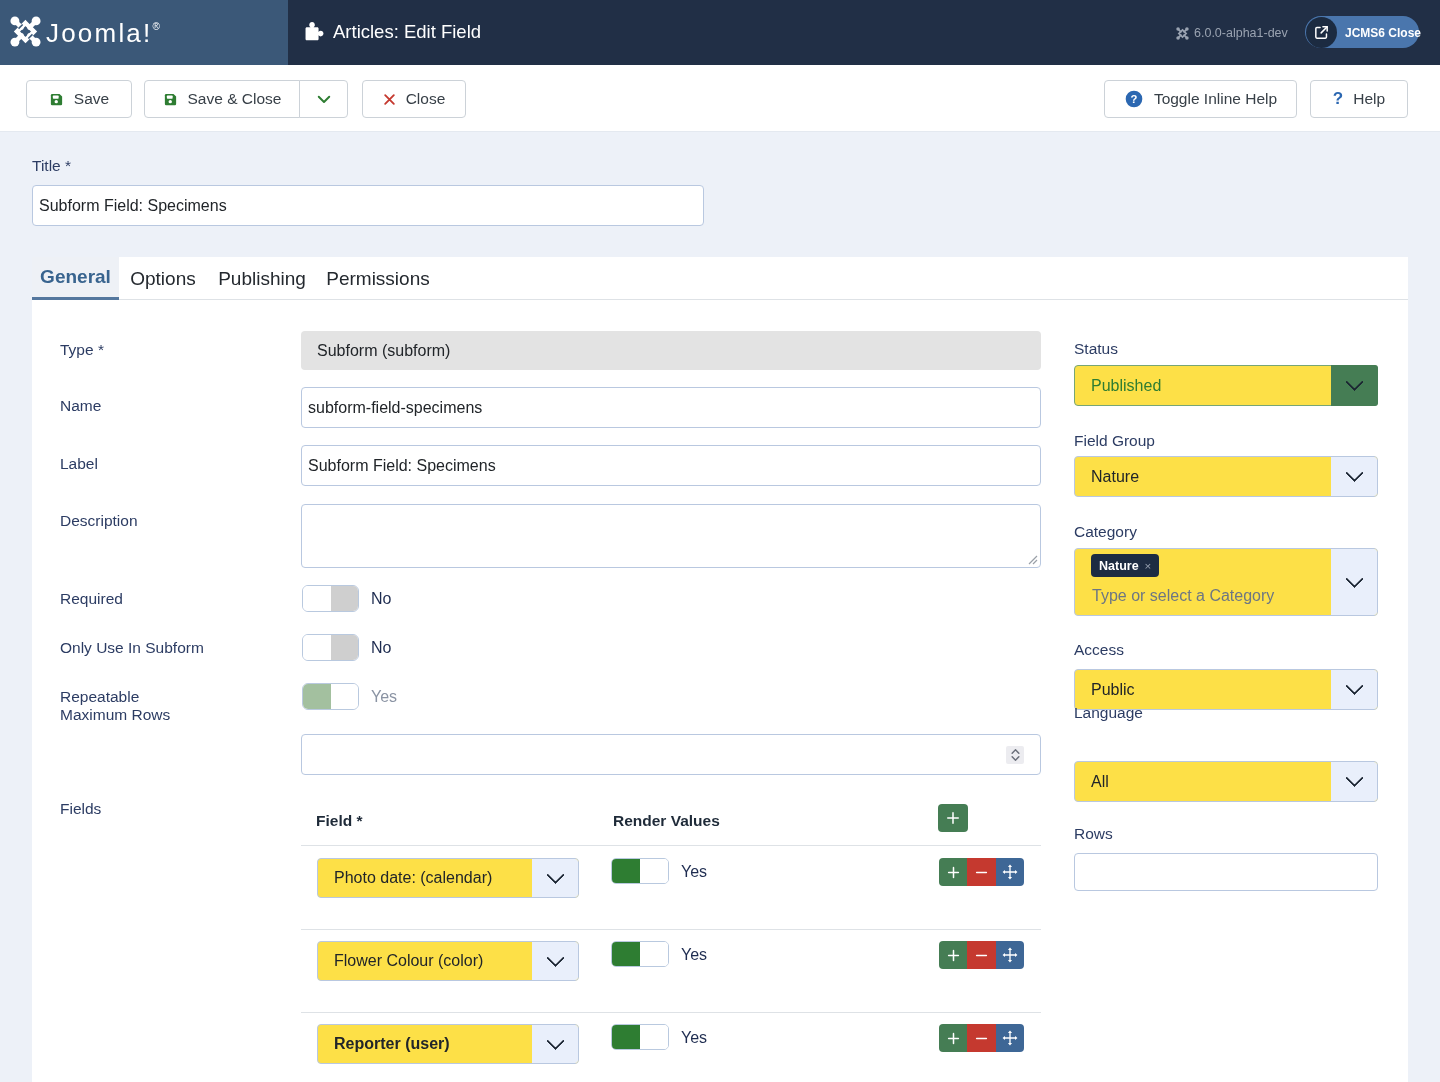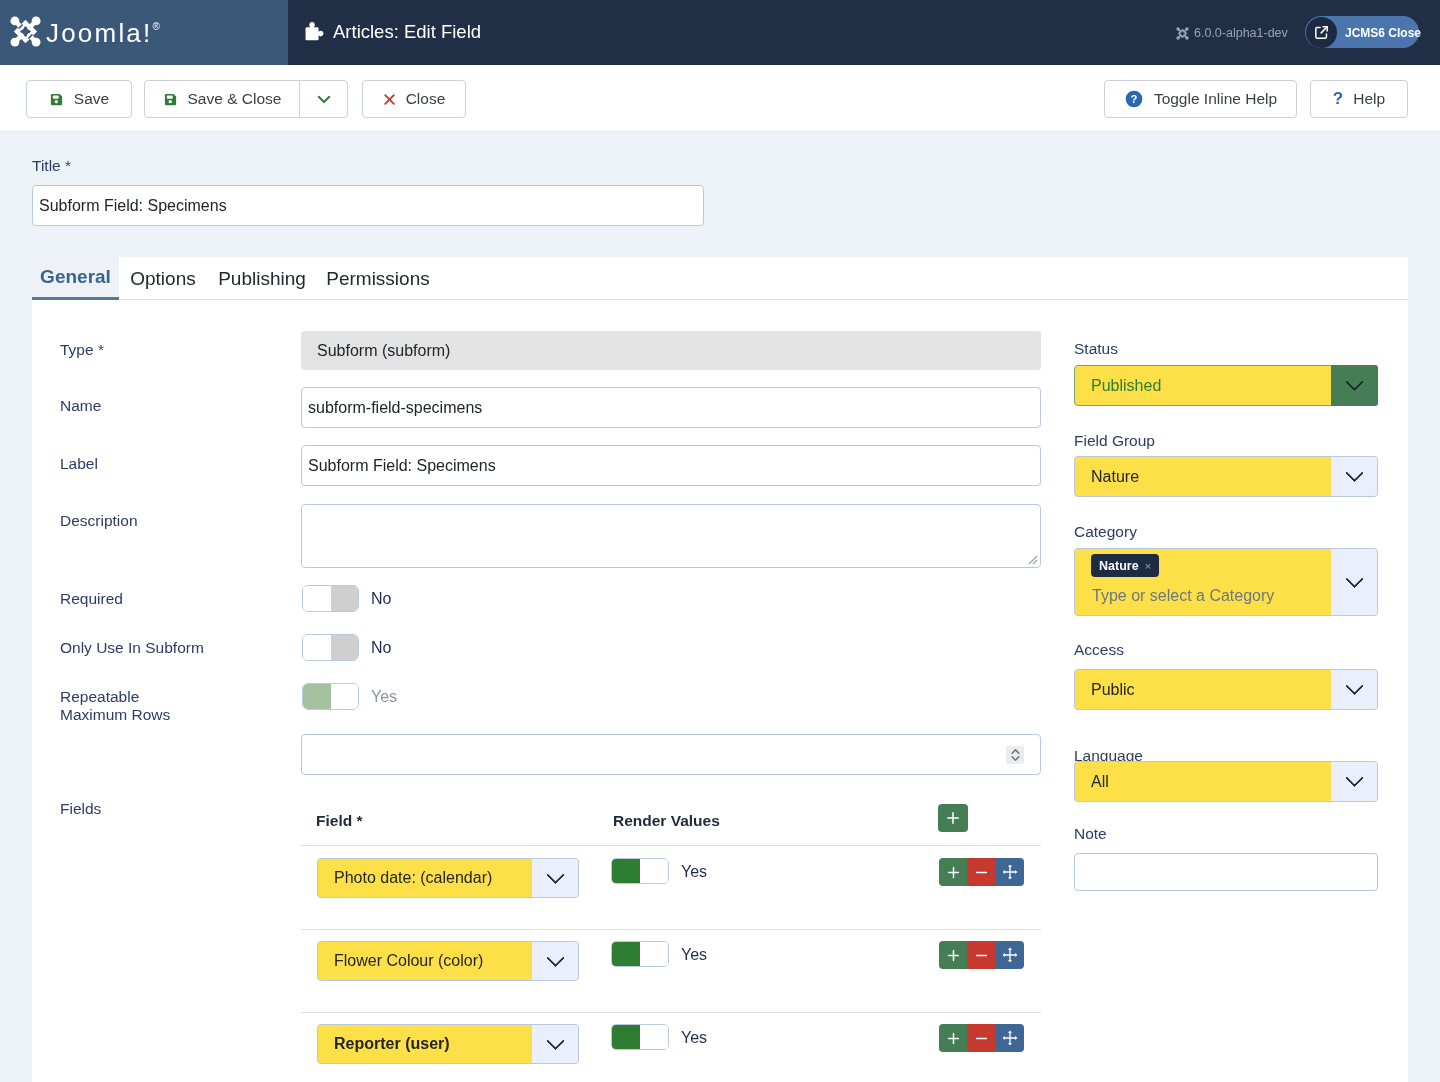--- a/index.html
+++ b/index.html
@@ -360,20 +360,20 @@
   <div class="abs" style="left:16px; top:5px; height:23px; background:#1d2c42; border-radius:4px; color:#fff; font-size:12.5px; font-weight:700; padding:0 8px; display:flex; align-items:center; gap:6px;">Nature<span style="color:#97a1b0; font-weight:400; font-size:11.5px;">×</span></div>
   <div class="abs" style="left:17px; top:38px; font-size:16px; color:#6d7683;">Type or select a Category</div>
 </div>
 
 <div class="rl" style="top:641px;">Access</div>
 <div class="sel" style="left:1074px; top:669px; width:304px; height:41px;">
     <span class="val">Public</span>
     <div class="chev"></div>
   </div>
 
-<div class="rl" style="top:747px;">Language</div>
+<div class="rl" style="top:704px;">Language</div>
 <div class="sel" style="left:1074px; top:761px; width:304px; height:41px;">
     <span class="val">All</span>
     <div class="chev"></div>
   </div>
 
-<div class="rl" style="top:825px;">Note</div>
+<div class="rl" style="top:825px;">Rows</div>
 <div class="inp" style="left:1074px; top:853px; width:304px; height:38px;"></div>
 
 </body></html>

